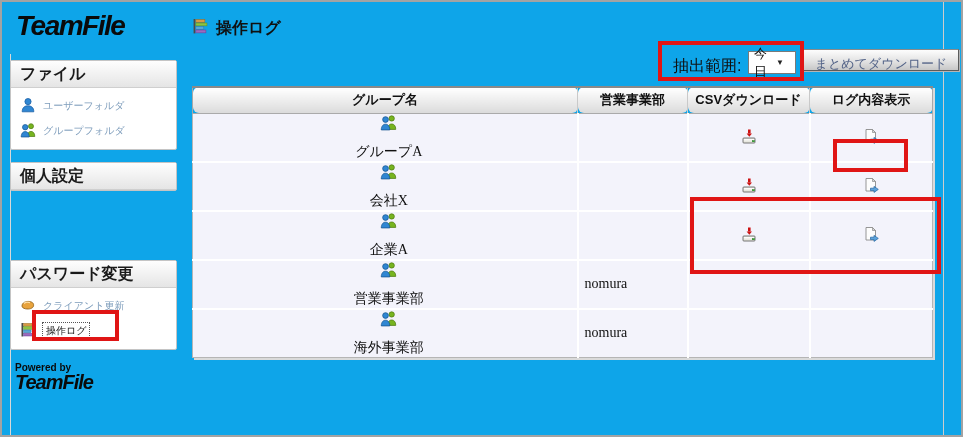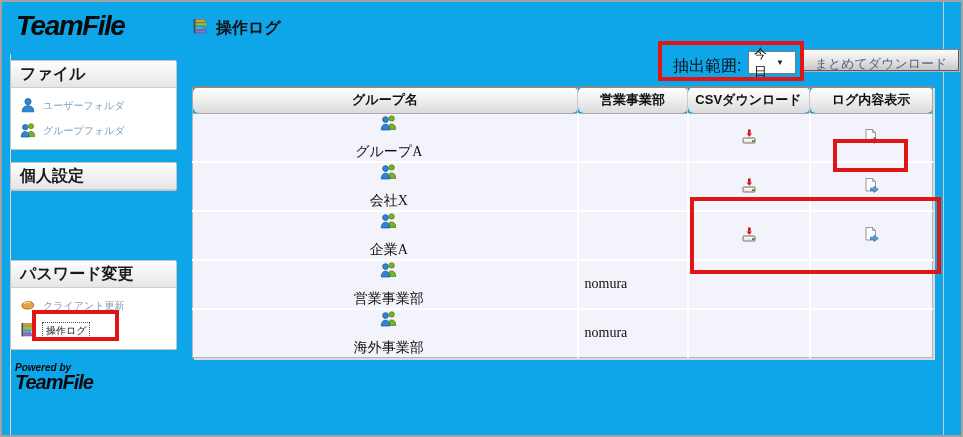--- a/index.html
+++ b/index.html
@@ -25,21 +25,21 @@
   #box-file { top:58px; } #box-personal { top:160px; } #box-utility { top:258px; }
   .side-hdr { height:27px; line-height:26px; padding:0 9px; font-weight:bold; font-size:16px;
               color:#1a1a1a; background:linear-gradient(#fefefe,#e5e5e5); border-bottom:1px solid #cfcfcf; }
   .side-body { padding:5px 0 6px; }
   .side-item { display:flex; align-items:center; gap:7px; padding:4px 9px 3px;
                font-size:10px; color:#7d9cbb; cursor:pointer; }
   .side-item svg { flex:0 0 auto; }
   .side-item.selected .side-label { color:#1a1a1a; outline:1px dotted #555; padding:1px 3px; }
   .login-line { padding:6px 9px 3px; font-size:13px; color:#1d1d1d; }
   .powered { position:absolute; left:13px; top:360px; z-index:1; }
-  .powered-by { font-size:10px; font-weight:bold; color:#0a0a0a;font-style:italic; }
+  .powered-by { font-size:10px; font-weight:bold; color:#0a0a0a; }
   .powered-logo { font-style:italic; font-weight:bold; font-size:20px; letter-spacing:-1px;
                   color:#0a0a0a; margin-top:-2px; }
 
   
   .extract-label { position:absolute; left:671px; top:54px; font-size:16px; color:#101010; }
   .extract-select { position:absolute; left:746px; top:49px; width:48px; height:23px;
                     border:1px solid #7a7a7a; background:#fff; font-size:13px; color:#101010;
                     display:flex; align-items:center; justify-content:space-between;
                     padding:0 11px 0 5px; cursor:pointer; z-index:2; }
   .chev { font-size:8px; color:#222; }

